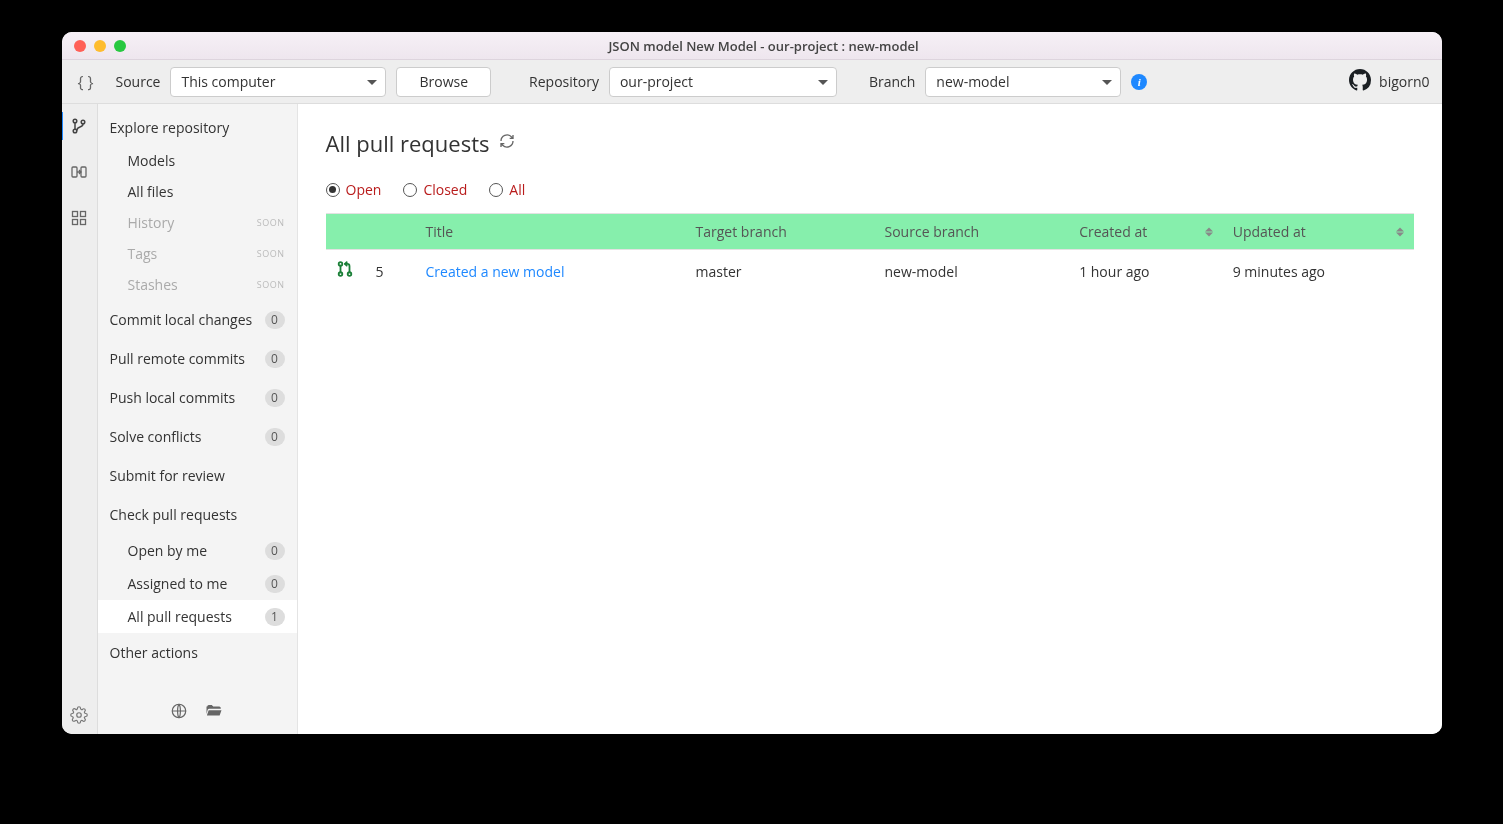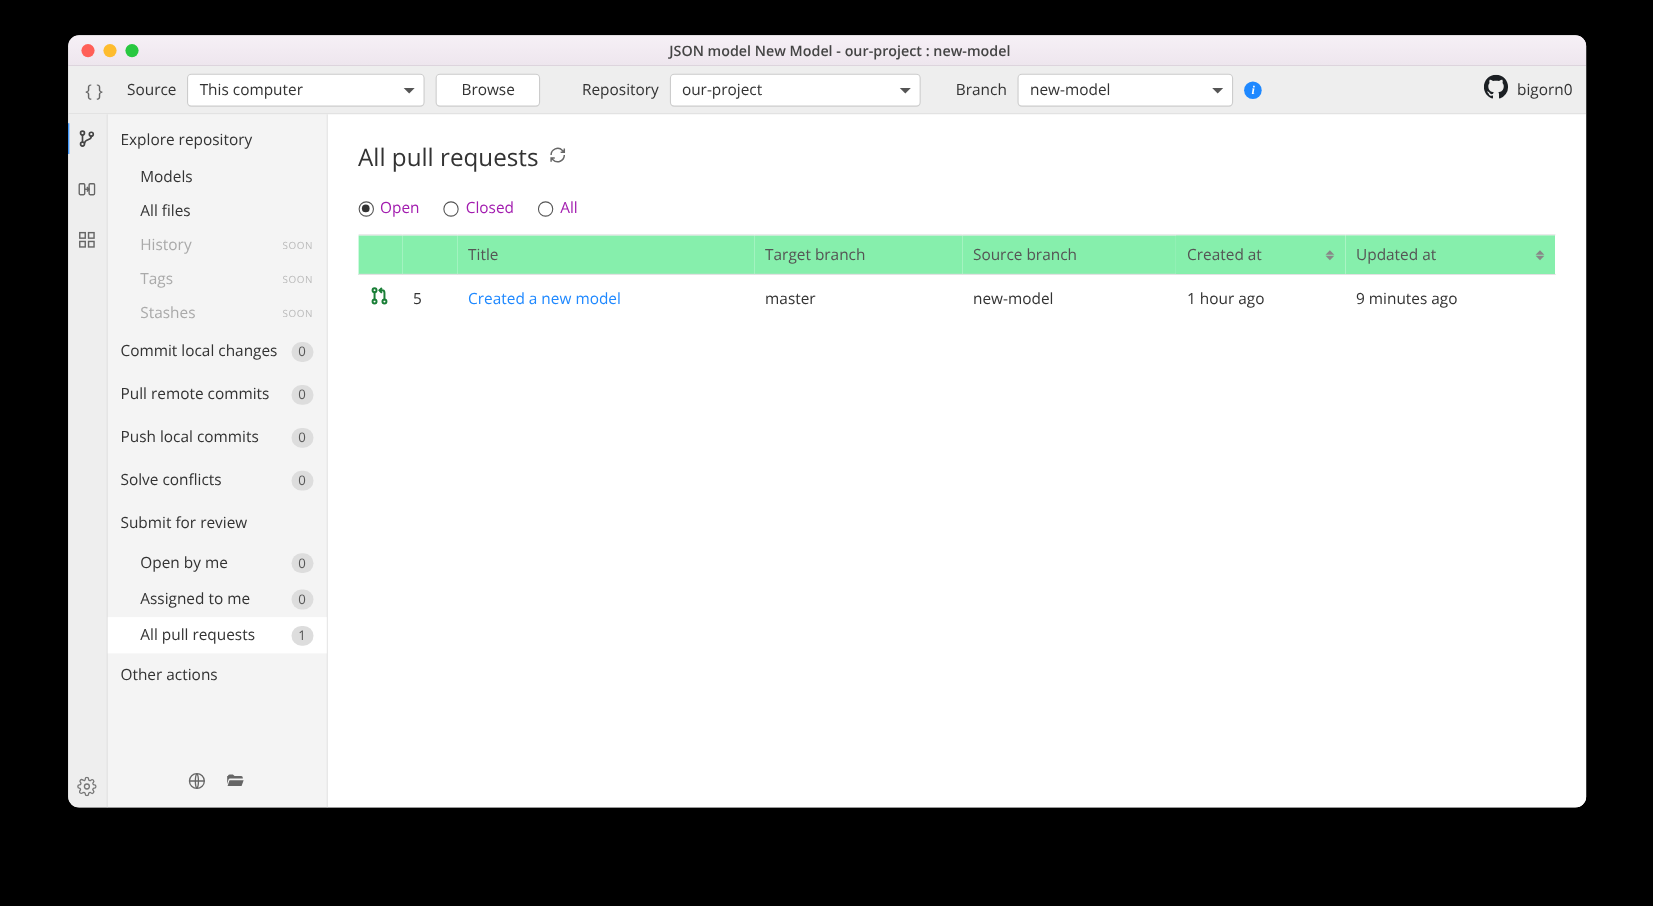--- a/index.html
+++ b/index.html
@@ -100,21 +100,21 @@
   .sb-item .badge, .sb-sub2 .badge{background:#ddd;color:#555;border-radius:10px;min-width:20px;height:18px;display:inline-flex;align-items:center;justify-content:center;font-size:12px;padding:0 6px;}
   .sb-sub2{padding:7px 12px 7px 30px;font-size:14px;color:#333;display:flex;justify-content:space-between;align-items:center;cursor:pointer;}
   .sb-sub2.active{background:#fff;}
   .sb-bottom{position:absolute;bottom:10px;left:0;right:0;display:flex;justify-content:center;gap:16px;color:#666;}
   .main {
     flex:1; background:#fff; padding:24px 28px; overflow:auto;
   }
   .page-title{font-size:22px;font-weight:400;color:#333;display:flex;align-items:center;gap:10px;margin-bottom:22px;}
   .refresh-icon{font-size:16px;color:#666;cursor:pointer;}
   .filters{display:flex;gap:22px;align-items:center;margin-bottom:14px;}
-  .radio{display:flex;align-items:center;gap:6px;cursor:pointer;font-size:14px;color:#a21caf;}
+  .radio{display:flex;align-items:center;gap:6px;cursor:pointer;font-size:14px;color:#b91c1c;}
   .radio .dot{width:14px;height:14px;border:1.5px solid #555;border-radius:50%;display:inline-flex;align-items:center;justify-content:center;}
   .radio.selected .dot::after{content:"";width:7px;height:7px;border-radius:50%;background:#333;}
   table{width:100%;border-collapse:collapse;}
   thead th{background:#86efac;color:#555;font-weight:400;text-align:left;padding:8px 10px;font-size:14px;border-top:1px solid #e2e2e2;border-bottom:1px solid #e2e2e2;}
   thead th.sortable{position:relative;}
   .sort-arrows{position:absolute;right:10px;top:50%;transform:translateY(-50%);display:flex;flex-direction:column;gap:1px;}
   .sort-arrows span{width:0;height:0;border:4px solid transparent;}
   .sort-arrows .up{border-bottom-color:#888;}
   .sort-arrows .down{border-top-color:#888;}
   tbody td{padding:10px;font-size:14px;color:#333;border-bottom:1px solid #f5f5f5; vertical-align:middle;}
@@ -235,20 +235,23 @@
       <div class="sb-item">
         <span>Push local commits</span>
         <span class="badge">0</span>
       </div>
       <div class="sb-item">
         <span>Solve conflicts</span>
         <span class="badge">0</span>
       </div>
       <div class="sb-item">
         <span>Submit for review</span>
+      </div>
+      <div class="sb-item">
+        <span>Check pull requests</span>
       </div>
       <div class="sb-sub2">
         <span>Open by me</span>
         <span class="badge">0</span>
       </div>
       <div class="sb-sub2">
         <span>Assigned to me</span>
         <span class="badge">0</span>
       </div>
       <div class="sb-sub2 active">

